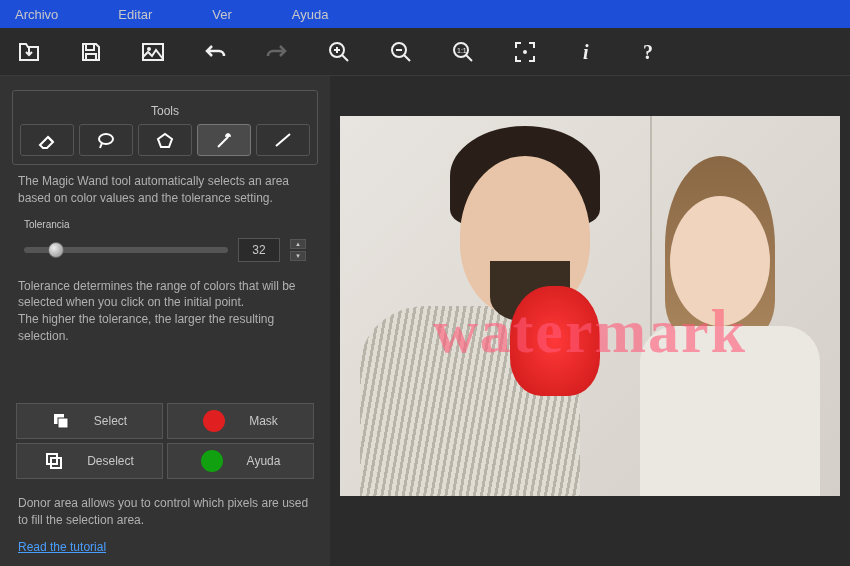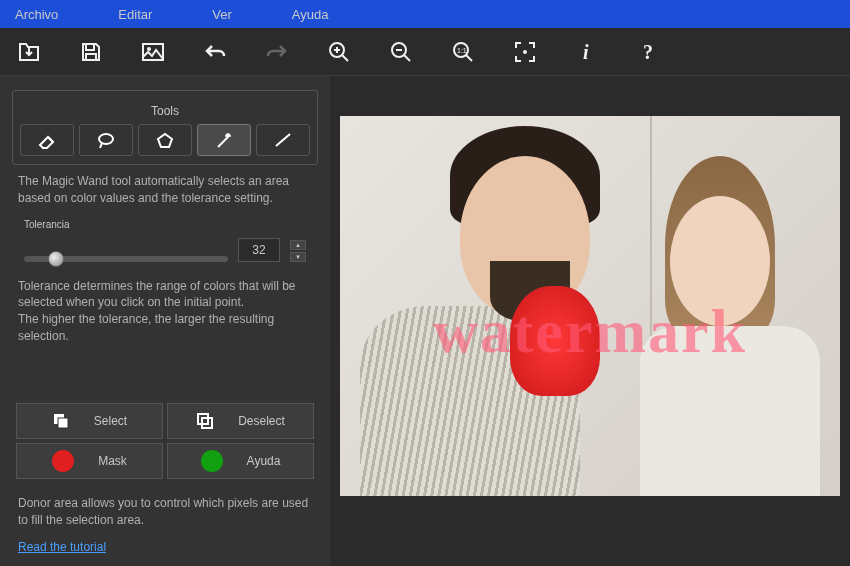--- a/index.html
+++ b/index.html
@@ -88,21 +88,21 @@
     .tool-btn.active { background: #4a4a4a; border-color: #777; }
     .tool-btn svg { fill: #f0f0f0; stroke: #f0f0f0; }
     .desc {
       font-size: 12px;
       color: #b0b0b0;
       padding: 8px 6px;
       line-height: 1.4;
     }
     .slider-area { padding: 4px 12px 8px; }
     .slider-label { font-size: 10px; color: #c8c8c8; margin-bottom: 8px; }
-    .slider-row { display: flex; align-items: flex-end; gap: 10px; }
+    .slider-row { display: flex; align-items: center; gap: 10px; }
     .slider-track {
       flex: 1;
       height: 6px;
       background: #555;
       border-radius: 3px;
       position: relative;
     }
     .slider-thumb {
       width: 16px;
       height: 16px;
@@ -426,29 +426,29 @@
 
     <div class="action-grid">
       <div class="action-btn">
         <svg width="18" height="18" viewBox="0 0 18 18">
             <rect x="2" y="2" width="10" height="10" fill="#fff"></rect>
             <rect x="6" y="6" width="10" height="10" fill="#fff" stroke="#333"></rect>
           </svg>
         <span>Select</span>
       </div>
       <div class="action-btn">
+        <div class="color-dot" style="background:#e02020"></div>
+        <span>Mask</span>
+      </div>
+      <div class="action-btn">
         <svg width="18" height="18" viewBox="0 0 18 18">
             <rect x="2" y="2" width="10" height="10" fill="none" stroke="#fff" stroke-width="2"></rect>
             <rect x="6" y="6" width="10" height="10" fill="none" stroke="#fff" stroke-width="2"></rect>
           </svg>
         <span>Deselect</span>
-      </div>
-      <div class="action-btn">
-        <div class="color-dot" style="background:#e02020"></div>
-        <span>Mask</span>
       </div>
       <div class="action-btn">
         <div class="color-dot" style="background:#10a010"></div>
         <span>Ayuda</span>
       </div>
     </div>
 
     <div class="desc" style="margin-top:8px">Donor area allows you to control which pixels are used to fill the selection area.</div>
     <div class="link">Read the tutorial</div>
   </div>

